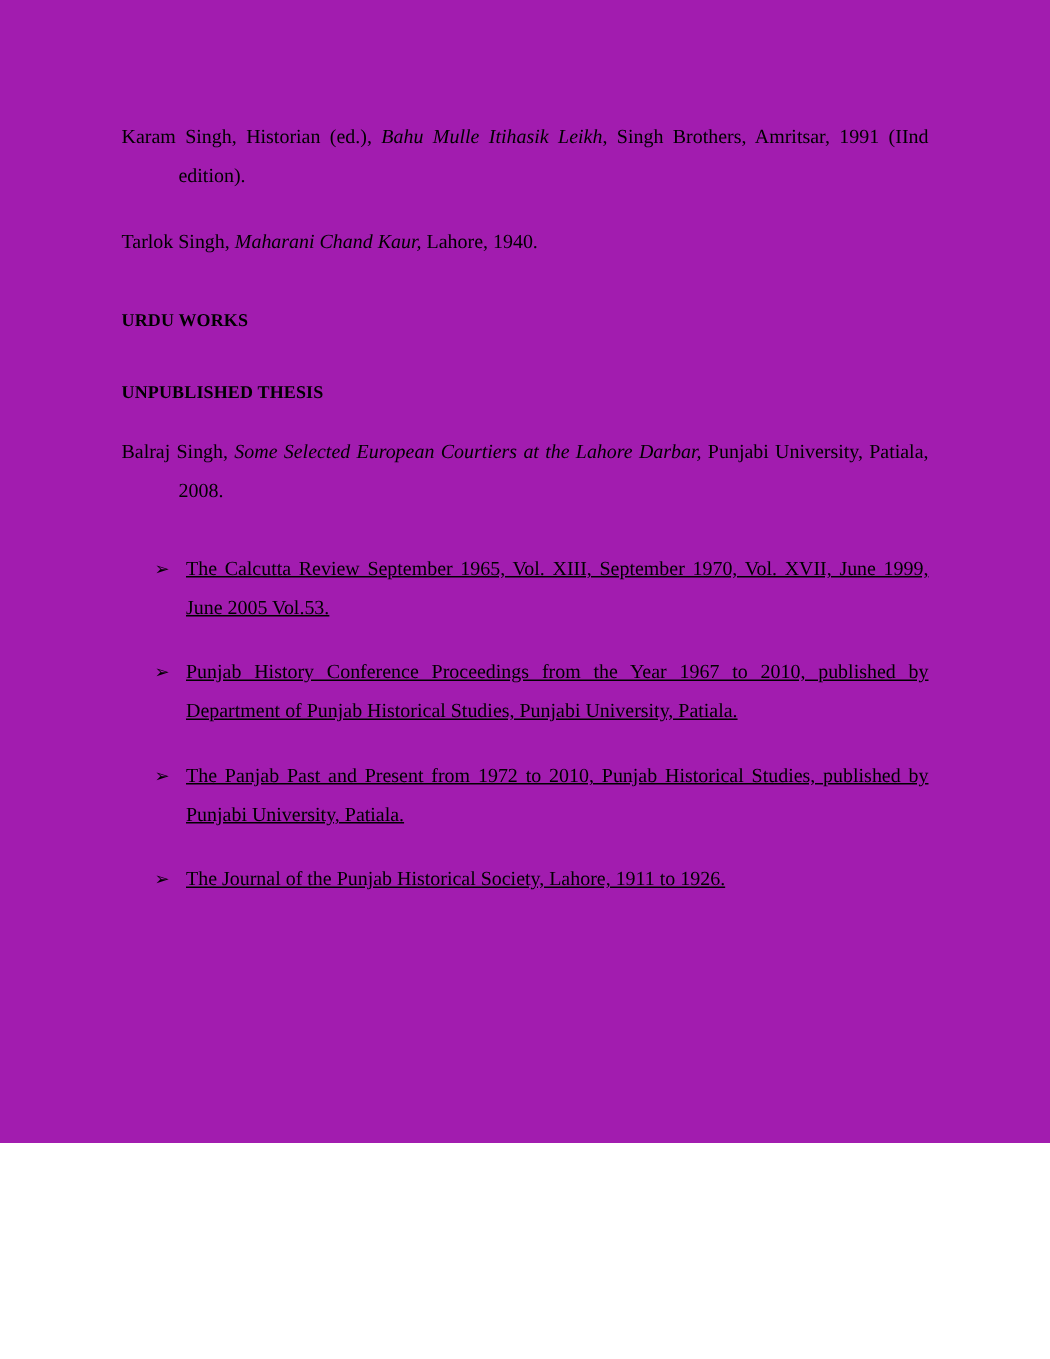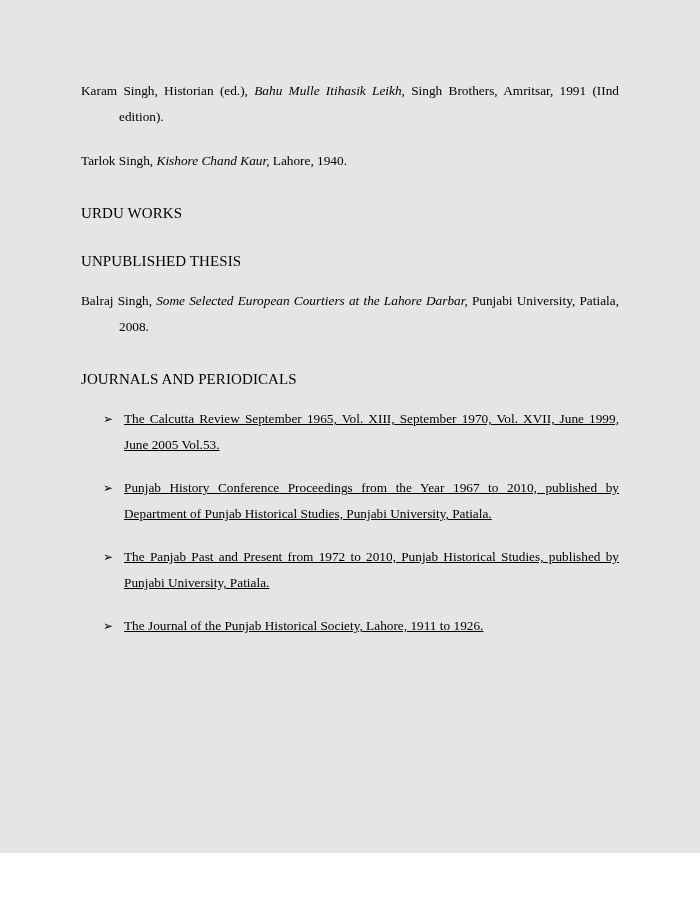--- a/index.html
+++ b/index.html
@@ -10,22 +10,22 @@
   body {
     width: 700px;
     height: 906px;
     font-family: "Liberation Serif", "DejaVu Serif", serif;
     color: #000000;
     -webkit-font-smoothing: antialiased;
   }
   .page {
     position: relative;
     width: 700px;
-    height: 853px;
-    background: #e5e5e5;
+    height: 762px;
+    background: #a21caf;
     box-sizing: border-box;
     padding: 78px 81px 0 81px;
   }
   .content {
     width: 538px;
   }
 
   
   .entry {
     font-size: 13.3px;
@@ -33,23 +33,23 @@
     text-align: justify;
     text-justify: inter-word;
     padding-left: 38px;
     text-indent: -38px;
     margin: 0 0 18px 0;
   }
   .entry:last-child { margin-bottom: 0; }
 
   
   .section-heading {
-    font-size: 15px;
+    font-size: 12px;
     line-height: 26px;
-    font-weight: normal;
+    font-weight: bold;
     margin: 0 0 14px 0;
     letter-spacing: 0.1px;
   }
   .spacer-before-heading { height: 8px; }
 
   
   .bullet-list {
     list-style: none;
     margin: 0;
     padding: 0;
@@ -83,37 +83,36 @@
 <div class="page">
   <div class="content">
 
     <p class="entry">
       <span>Karam Singh, Historian (ed.), </span><i>Bahu Mulle Itihasik Leikh</i><span>, Singh Brothers, Amritsar, 1991 (IInd edition).</span>
     </p>
 
 
 
     <p class="entry">
-      <span>Tarlok Singh, </span><i>Kishore Chand Kaur,</i><span> Lahore, 1940.</span>
+      <span>Tarlok Singh, </span><i>Maharani Chand Kaur,</i><span> Lahore, 1940.</span>
     </p>
 
     <div class="spacer-before-heading"></div>
     <h2 class="section-heading">URDU WORKS</h2>
 
 
     <div class="spacer-before-heading"></div>
     <h2 class="section-heading">UNPUBLISHED THESIS</h2>
 
     <p class="entry">
       <span>Balraj Singh, </span><i>Some Selected European Courtiers at the Lahore Darbar,</i><span> Punjabi University, Patiala, 2008.</span>
     </p>
 
 
     <div class="spacer-before-heading"></div>
-    <h2 class="section-heading">JOURNALS AND PERIODICALS</h2>
 
     <ul class="bullet-list">
       <li class="bullet-item">
         <span class="bullet-marker">➢</span>
         <span class="bullet-text">The Calcutta Review September 1965, Vol. XIII, September 1970, Vol. XVII, June 1999, June 2005 Vol.53.</span>
       </li>
       <li class="bullet-item">
         <span class="bullet-marker">➢</span>
         <span class="bullet-text">Punjab History Conference Proceedings from the Year 1967 to 2010, published by Department of Punjab Historical Studies, Punjabi University, Patiala.</span>
       </li>

